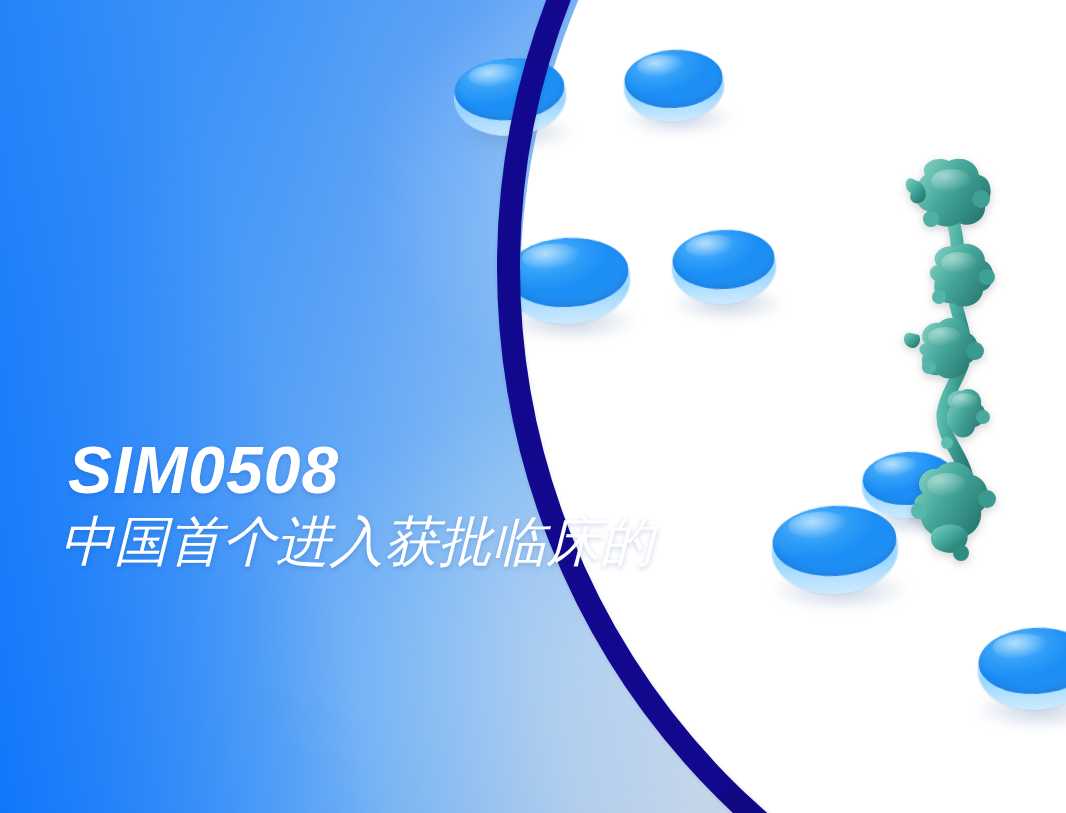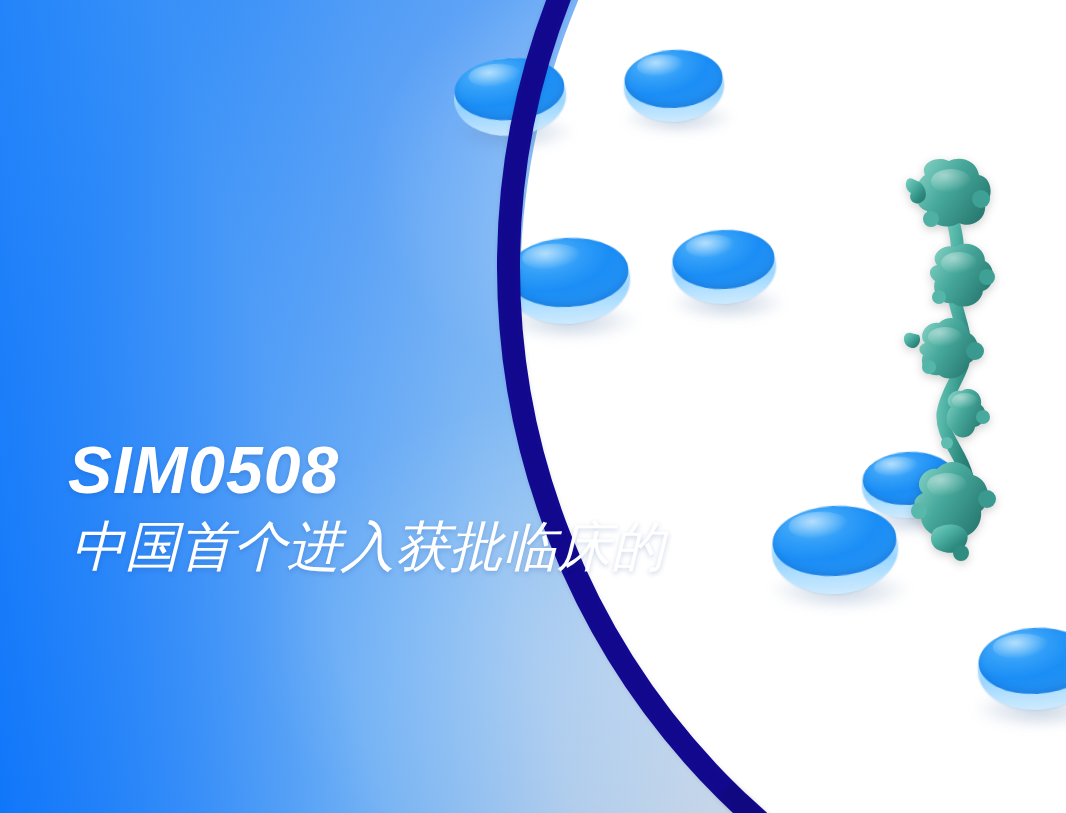--- a/index.html
+++ b/index.html
@@ -165,21 +165,21 @@
     letter-spacing: 1px;
     line-height: 1.02;
     margin: 0 0 6px 8px;
     white-space: nowrap;
   }
   .title-sub {
     font-size: 54px;
     font-weight: 400;
     font-style: italic;
     line-height: 1.18;
-    margin: 11px;
+    margin: 0;
     white-space: nowrap;
   }
   .title-sub .line2 { display:block; }
 </style>
 </head>
 <body>
 
 <div id="poster">
 
   <div class="bg-gradient"></div>

